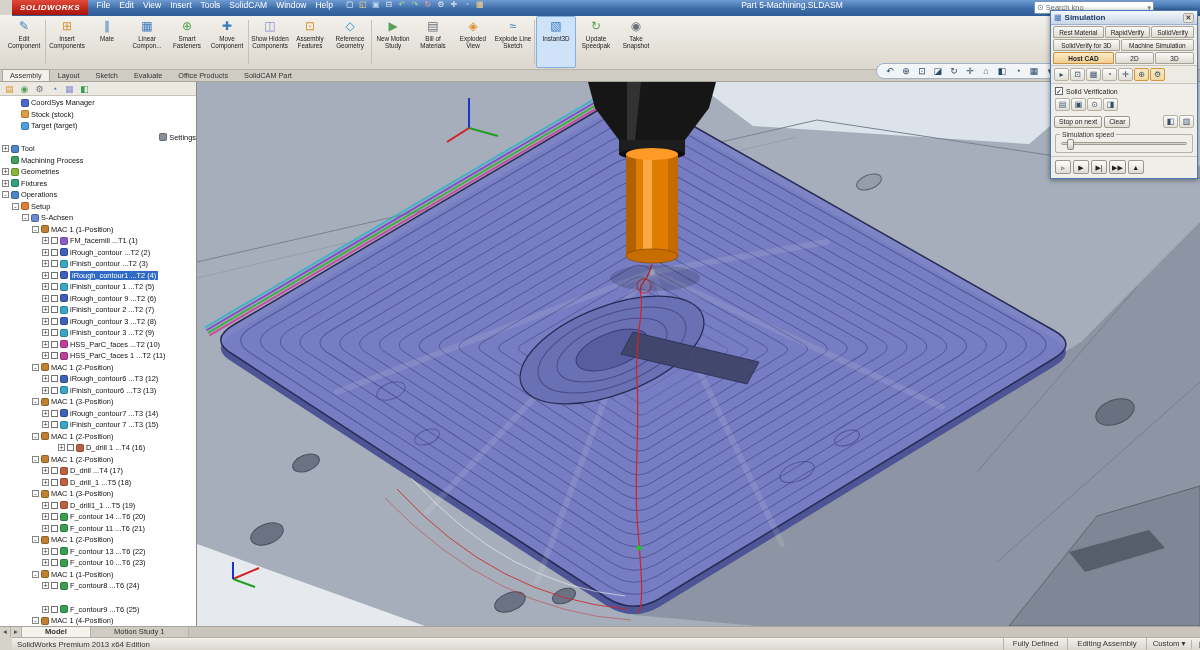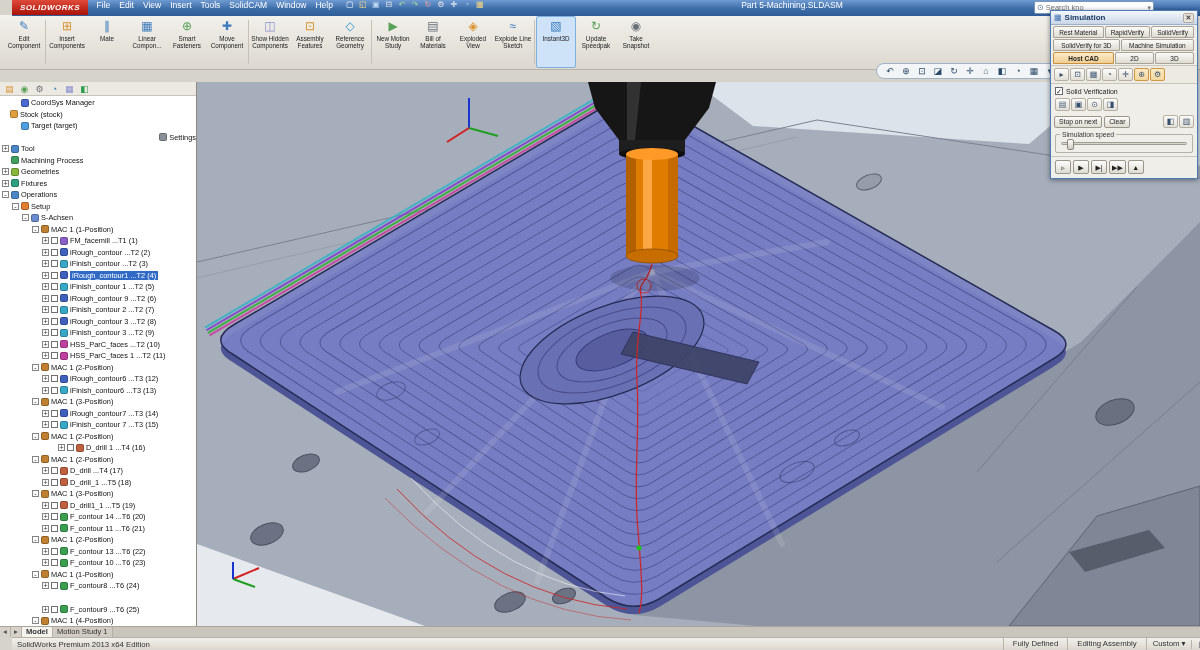--- a/index.html
+++ b/index.html
@@ -72,21 +72,21 @@
 .speedgroup{margin:4px 4px 3px;border:1px solid #b6b2a8;border-radius:2px;padding:7px 5px 7px;position:relative}
 .speedlabel{position:absolute;top:-4px;left:4px;background:#f0eee8;padding:0 2px;font-size:6.8px;color:#333}
 .slider-track{height:3px;background:#d8d5cc;border:1px solid #a09c92;border-radius:2px;position:relative}
 .slider-thumb{position:absolute;left:4%;top:-4px;width:7px;height:11px;background:linear-gradient(#fdfdfc,#cfccc3);border:1px solid #8a867c;border-radius:2px}
 .simplayer{display:flex;gap:2px;padding:3px 4px 4px;border-top:1px solid #cac6bc;margin-top:2px}
 .pbtn{min-width:16px;height:14px;border:1px solid #9a968c;background:linear-gradient(#fdfdfc,#dedbd2);border-radius:2px;font-size:7px;line-height:13px;text-align:center;color:#222;padding:0 2px}
 
 
 .bottombar{position:absolute;left:0;top:626px;width:1200px;height:11px;background:#c9c5bc;border-top:1px solid #a8a49a;display:flex;align-items:stretch;font-size:7.6px;z-index:9}
 .bnav{width:11px;text-align:center;line-height:10px;color:#555;background:#d6d2c9;border-right:1px solid #b4b0a6}
-.btab{padding:0 4px;line-height:10px;color:#333;background:#d0ccc3;border-right:1px solid #b4b0a6}
+.btab{padding:0 23px;line-height:10px;color:#333;background:#d0ccc3;border-right:1px solid #b4b0a6}
 .btab-active{background:#f5f3ee;font-weight:bold}
 .statusbar{position:absolute;left:12px;top:637px;width:1200px;height:13px;background:linear-gradient(#f2f0eb,#dbd7cf);border-top:1px solid #b4b0a6;display:flex;align-items:center;font-size:7.8px;color:#333;z-index:9}
 .sbleft{padding-left:5px}
 .sbright{margin-left:auto;display:flex;align-items:center;height:100%}
 .sbitem{padding:0 9px;border-left:1px solid #b8b4aa;line-height:12px}
 .sbcustom{padding:0 6px;border-left:1px solid #b8b4aa;display:flex;align-items:center;gap:2px;line-height:12px}
 .sbicon{padding:0 6px;border-left:1px solid #b8b4aa;font-size:8px;color:#556}
 </style>
 </head>
 <body>
@@ -190,37 +190,45 @@
       <div class="rbtn">
         <div class="ric" style="color: rgb(88, 160, 88);">↻</div>
         <div class="rlb">Update Speedpak</div>
       </div>
       <div class="rbtn">
         <div class="ric" style="color: rgb(106, 111, 120);">◉</div>
         <div class="rlb">Take Snapshot</div>
       </div>
     </div>
 
+  <div class="tabrow">
+      <div class="ctab ctab-active">Assembly</div>
+      <div class="ctab">Layout</div>
+      <div class="ctab">Sketch</div>
+      <div class="ctab">Evaluate</div>
+      <div class="ctab">Office Products</div>
+      <div class="ctab">SolidCAM Part</div>
+    </div>
 
   <div class="leftpanel">
     <div class="lp-tabs">
         <span class="lpticon" style="color: rgb(217, 147, 47);">▤</span>
         <span class="lpticon" style="color: rgb(88, 160, 88);">◉</span>
         <span class="lpticon" style="color: rgb(106, 111, 120);">⚙</span>
         <span class="lpticon" style="color: rgb(58, 122, 189);">◔</span>
         <span class="lpticon" style="color: rgb(138, 143, 208);">▦</span>
         <span class="lpticon" style="color: rgb(47, 158, 79);">◧</span>
       </div>
     <div class="tree">
         <div class="trow" style="padding-left: 12px;">
           <span class="texp texp-empty"></span>
           <span class="ticon" style="background: rgb(74, 106, 208);"></span>
           <span class="tlbl">CoordSys Manager</span>
         </div>
-        <div class="trow" style="padding-left: 1px;">
+        <div class="trow" style="padding-left: 12px;">
           <span class="texp texp-empty"></span>
           <span class="ticon" style="background: rgb(224, 160, 64);"></span>
           <span class="tlbl">Stock (stock)</span>
         </div>
         <div class="trow" style="padding-left: 12px;">
           <span class="texp texp-empty"></span>
           <span class="ticon" style="background: rgb(80, 160, 224);"></span>
           <span class="tlbl">Target (target)</span>
         </div>
         <div class="trow" style="padding-left: 12px; justify-content: flex-end;">

